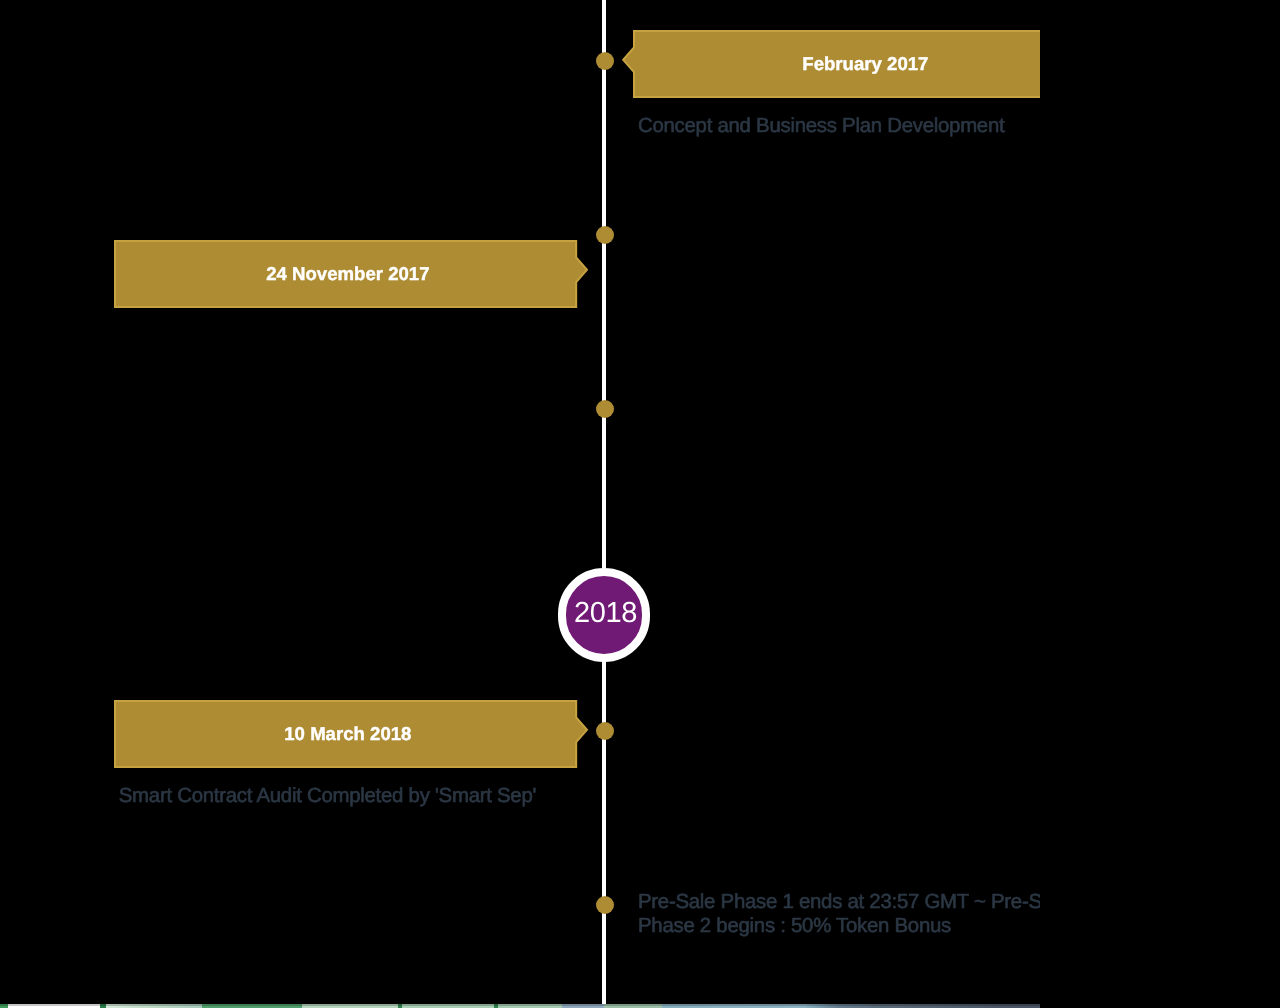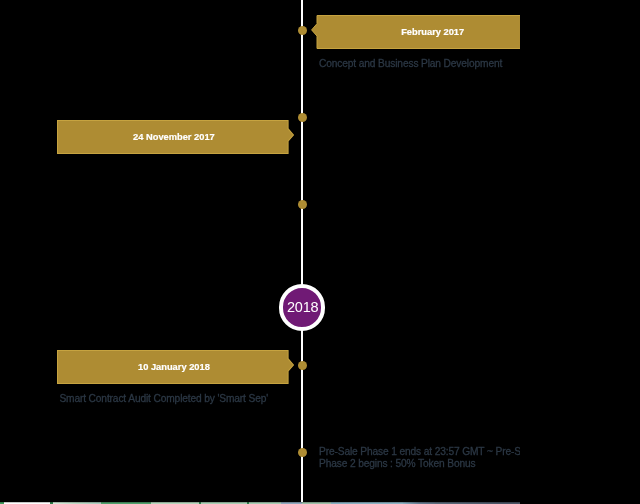--- a/index.html
+++ b/index.html
@@ -74,21 +74,21 @@
 
   <div class="year-marker" style="top:284.3px">
     <span>2018</span>
   </div>
 
   <div class="entry left" style="top:350px">
     <div class="banner-wrap">
       <svg class="banner-svg" viewBox="0 0 237 34" preserveAspectRatio="none">
         <path class="banner-shape" d="M0.5 0.5 H231 V8.7 L236.4 14.9 L231 21.1 V33.5 H0.5 Z"></path>
       </svg>
-      <div class="banner-label">10 January 2018</div>
+      <div class="banner-label">10 March 2018</div>
     </div>
     <div class="subtitle">Smart Contract Audit Completed by 'Smart Sep'</div>
   </div>
   <div class="node-dot" style="top:360.6px"></div>
 
   <div class="entry right" style="top:436.8px">
     <div class="subtitle">Pre-Sale Phase 1 ends at 23:57 GMT ~ Pre-Sale Phase 2 begins : 50% Token Bonus</div>
   </div>
   <div class="node-dot" style="top:447.5px"></div>
 

